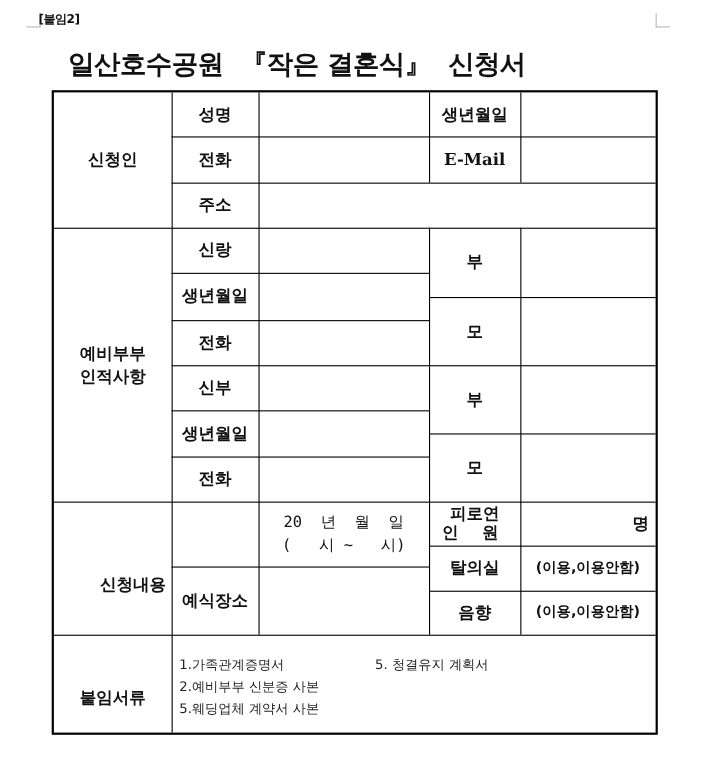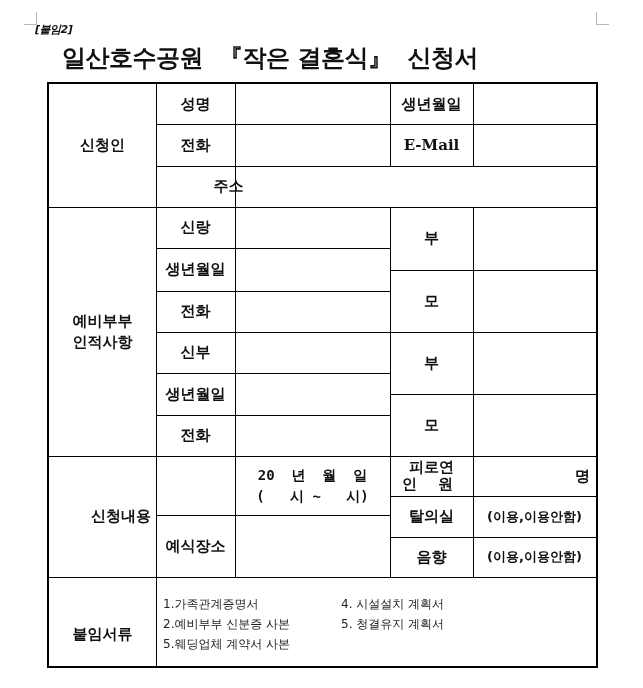--- a/index.html
+++ b/index.html
@@ -1,21 +1,21 @@
 <!DOCTYPE html>
 <html><head>
 <meta charset="utf-8">
 <style>
   html, body { margin: 0; padding: 0; background: #ffffff; }
   body { width: 643px; height: 688px; position: relative; overflow: hidden;
          font-family: "DejaVu Sans", sans-serif; color: #111; }
   .corner { position: absolute; border-color: #b8b8b8; border-style: solid; width: 12px; height: 12px; }
   .corner.tl { left: 24px; top: 12px; border-width: 0 1px 1px 0; }
   .corner.tr { left: 596px; top: 12px; border-width: 0 0 1px 1px; }
-  .attach-label { position: absolute; left: 35px; top: 22px; font-size: 11px; font-weight: bold; letter-spacing: -0.5px; font-style: italic; }
+  .attach-label { position: absolute; left: 35px; top: 10px; font-size: 11px; font-weight: bold; letter-spacing: -0.5px; }
   .title { position: absolute; left: 0; width: 540px; top: 42px; text-align: center;
            font-size: 24px; font-weight: bold; letter-spacing: -0.5px; }
   .title span { margin: 0 8px; }
 
   .form { position: absolute; left: 47px; top: 82px; width: 551px; height: 586px;
           border: 2px solid #000; box-sizing: border-box; }
   .cell { position: absolute; box-sizing: border-box; display: flex; align-items: center; justify-content: center;
           font-size: 15px; font-weight: bold; text-align: center; line-height: 1.35; }
   .hl { position: absolute; height: 0; border-top: 1px solid #000; }
   .vl { position: absolute; width: 0; border-left: 1px solid #000; }
@@ -67,21 +67,21 @@
   <div class="cell" style="left:0; top:0; width:107px; height:123px;">신청인</div>
   <div class="cell field" style="left:186px; top:0; width:155px; height:40px;"></div>
   <div class="cell" style="left:341px; top:0; width:83px; height:40px;">생년월일</div>
   <div class="cell field" style="left:424px; top:0; width:123px; height:40px;"></div>
 
   <div class="cell" style="left:107px; top:40px; width:79px; height:42px;">전화</div>
   <div class="cell field" style="left:186px; top:40px; width:155px; height:42px;"></div>
   <div class="cell" style="left:341px; top:40px; width:83px; height:42px; font-family:'DejaVu Serif', serif;">E-Mail</div>
   <div class="cell field" style="left:424px; top:40px; width:123px; height:42px;"></div>
 
-  <div class="cell" style="left:107px; top:82px; width:79px; height:41px;margin-left:33px;">주소</div>
+  <div class="cell" style="left:107px; top:82px; width:79px; height:41px;">주소</div>
   <div class="cell field" style="left:186px; top:82px; width:361px; height:41px;"></div>
 
   <div class="cell" style="left:0; top:123px; width:107px; height:249px; flex-direction:column;">
     <span>예비부부</span>
     <span>인적사항</span>
   </div>
   <div class="cell" style="left:107px; top:123px; width:79px; height:41px;">신랑</div>
   <div class="cell field" style="left:186px; top:123px; width:155px; height:41px;"></div>
   <div class="cell" style="left:107px; top:164px; width:79px; height:43px;">생년월일</div>
   <div class="cell field" style="left:186px; top:164px; width:155px; height:43px;"></div>
@@ -96,22 +96,22 @@
 
   <div class="cell" style="left:341px; top:123px; width:83px; height:63px;">부</div>
   <div class="cell field" style="left:424px; top:123px; width:123px; height:63px;"></div>
   <div class="cell" style="left:341px; top:186px; width:83px; height:62px;">모</div>
   <div class="cell field" style="left:424px; top:186px; width:123px; height:62px;"></div>
   <div class="cell" style="left:341px; top:248px; width:83px; height:62px;">부</div>
   <div class="cell field" style="left:424px; top:248px; width:123px; height:62px;"></div>
   <div class="cell" style="left:341px; top:310px; width:83px; height:62px;">모</div>
   <div class="cell field" style="left:424px; top:310px; width:123px; height:62px;"></div>
 
-  <div class="cell" style="left:0; top:372px; width:107px; height:121px;padding-left:37px;">신청내용</div>
-  <div class="cell field mono" style="left:186px; top:372px; width:155px; height:59px; flex-direction:column; white-space:pre; font-weight:bold; line-height:21px;">
+  <div class="cell" style="left:0; top:387px; width:107px; height:121px;padding-left:37px;">신청내용</div>
+  <div class="cell field mono" style="left:186px; top:372px; width:155px; height:59px; flex-direction:column; white-space:pre; font-weight:normal; line-height:21px;">
     <span>20  년  월  일</span>
     <span>(   시 ~   시)</span>
   </div>
   <div class="cell" style="left:107px; top:431px; width:79px; height:62px;">예식장소</div>
   <div class="cell field" style="left:186px; top:431px; width:155px; height:62px;"></div>
 
   <div class="cell" style="left:341px; top:372px; width:83px; height:40px; flex-direction:column; line-height:17px;">
     <span>피로연</span>
     <span style="letter-spacing:8px;">인 원</span>
   </div>
@@ -123,16 +123,15 @@
   <div class="cell" style="left:341px; top:453px; width:83px; height:40px;text-align:right;">음향</div>
   <div class="cell field" style="left:424px; top:453px; width:123px; height:40px; font-size:13px;">(이용,이용안함)</div>
 
   <div class="cell" style="left:0; top:493px; width:107px; height:115px;">붙임서류</div>
   <div class="docs" style="left:114px; top:510px;">
     <div>1.가족관계증명서</div>
     <div>2.예비부부 신분증 사본</div>
     <div>5.웨딩업체 계약서 사본</div>
   </div>
   <div class="docs" style="left:292px; top:510px;">
-    <div>4. 시설설치 계획서</div>
     <div>5. 청결유지 계획서</div>
   </div>
 </div>
 
 </body></html>

